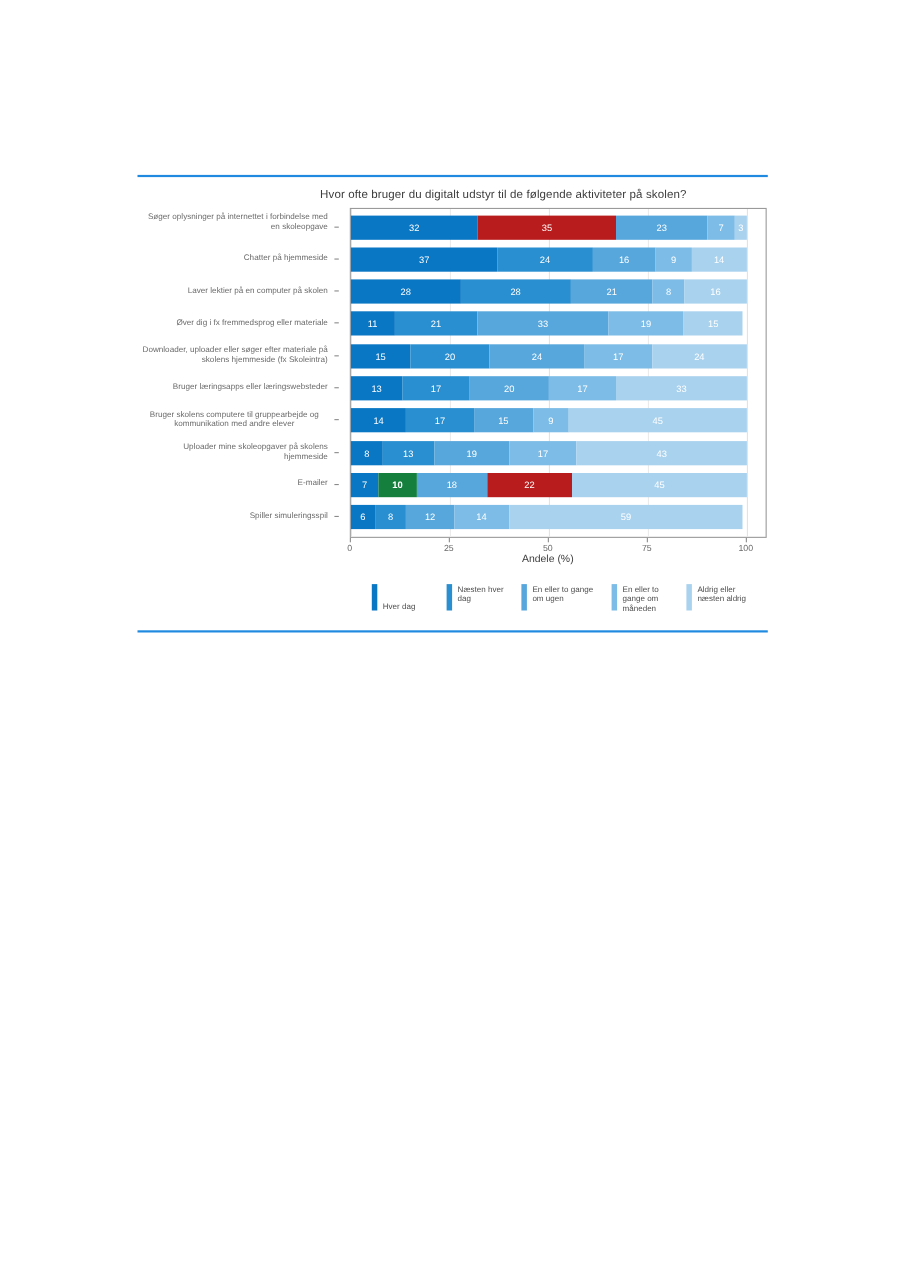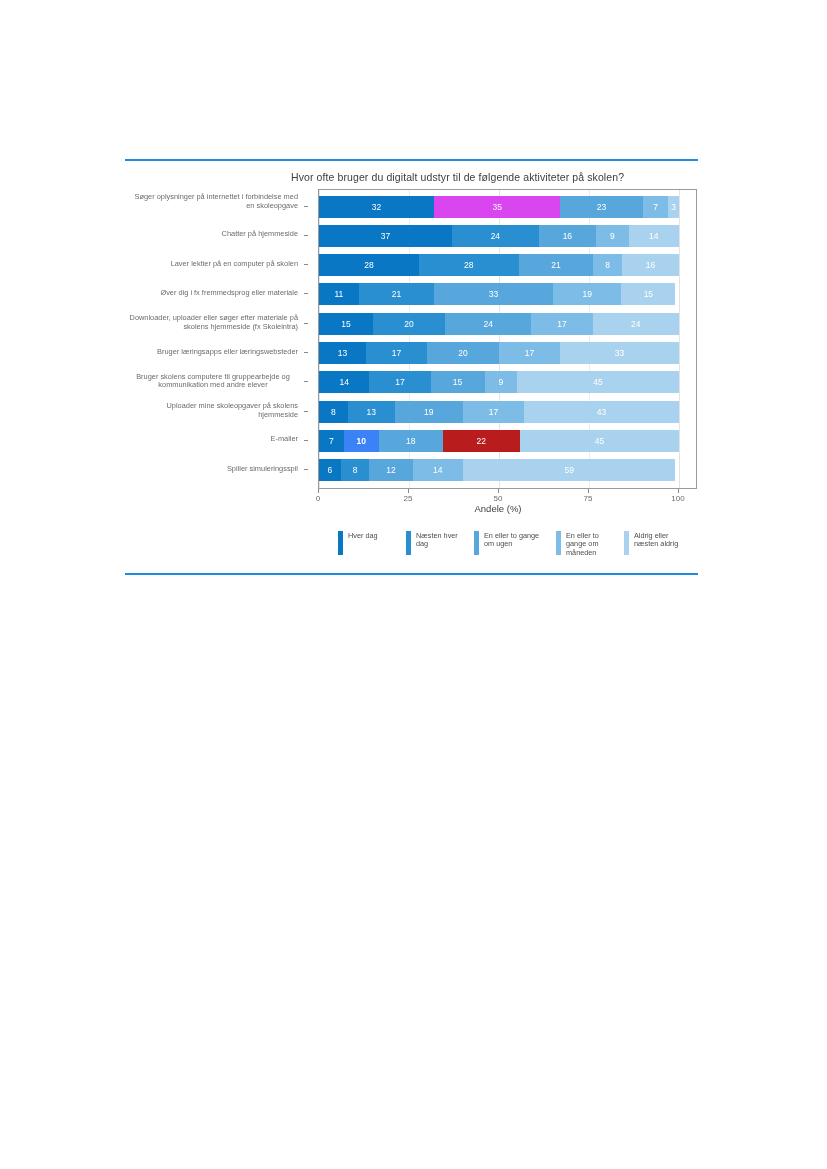--- a/index.html
+++ b/index.html
@@ -98,21 +98,21 @@
         <div class="gridline" style="left: 90px;"></div>
         <div class="gridline gridline-major" style="left: 180px;"></div>
         <div class="gridline" style="left: 270px;"></div>
         <div class="gridline gridline-major" style="left: 360px;"></div>
       </div>
     <div id="bars">
         <div class="bar-row" style="top: 5.5px;">
           <div class="seg" style="width: 115.2px; background: rgb(10, 119, 196);">
             <span>32</span>
           </div>
-          <div class="seg" style="width: 126px; background: #d946ef;">
+          <div class="seg" style="width: 126px; background: #b91c1c;">
             <span>35</span>
           </div>
           <div class="seg" style="width: 82.8px; background: rgb(88, 167, 220);">
             <span>23</span>
           </div>
           <div class="seg" style="width: 25.2px; background: rgb(124, 188, 230);">
             <span>7</span>
           </div>
           <div class="seg" style="width: 10.8px; background: rgb(169, 210, 238);">
             <span>3</span>
@@ -234,21 +234,21 @@
             <span>17</span>
           </div>
           <div class="seg" style="width: 154.8px; background: rgb(169, 210, 238);">
             <span>43</span>
           </div>
         </div>
         <div class="bar-row" style="top: 239.9px;">
           <div class="seg" style="width: 25.2px; background: rgb(10, 119, 196);">
             <span>7</span>
           </div>
-          <div class="seg" style="width: 36px; background: #3b82f6; font-weight: bold;">
+          <div class="seg" style="width: 36px; background: #15803d; font-weight: bold;">
             <span>10</span>
           </div>
           <div class="seg" style="width: 64.8px; background: rgb(88, 167, 220);">
             <span>18</span>
           </div>
           <div class="seg" style="width: 79.2px; background: #b91c1c;">
             <span>22</span>
           </div>
           <div class="seg" style="width: 162px; background: rgb(169, 210, 238);">
             <span>45</span>
@@ -284,21 +284,21 @@
       <div class="xtick" style="left: 270px;"></div>
       <div class="xticklabel" style="left: 270px;">75</div>
       <div class="xtick" style="left: 360px;"></div>
       <div class="xticklabel" style="left: 360px;">100</div>
     </div>
   <div id="xaxis-title">Andele (%)</div>
 
   <div id="legend">
       <div class="legend-item">
         <div class="legend-swatch" style="background: rgb(10, 119, 196);"></div>
-        <div class="legend-label" style="width: 48px;">Hver dag</div>
+        <div class="legend-label" style="width: 48px; margin-top: 16px;">Hver dag</div>
       </div>
       <div class="legend-item">
         <div class="legend-swatch" style="background: rgb(42, 143, 208);"></div>
         <div class="legend-label" style="width: 48px;">Næsten hver dag</div>
       </div>
       <div class="legend-item">
         <div class="legend-swatch" style="background: rgb(88, 167, 220);"></div>
         <div class="legend-label" style="width: 62px;">En eller to gange om ugen</div>
       </div>
       <div class="legend-item">

